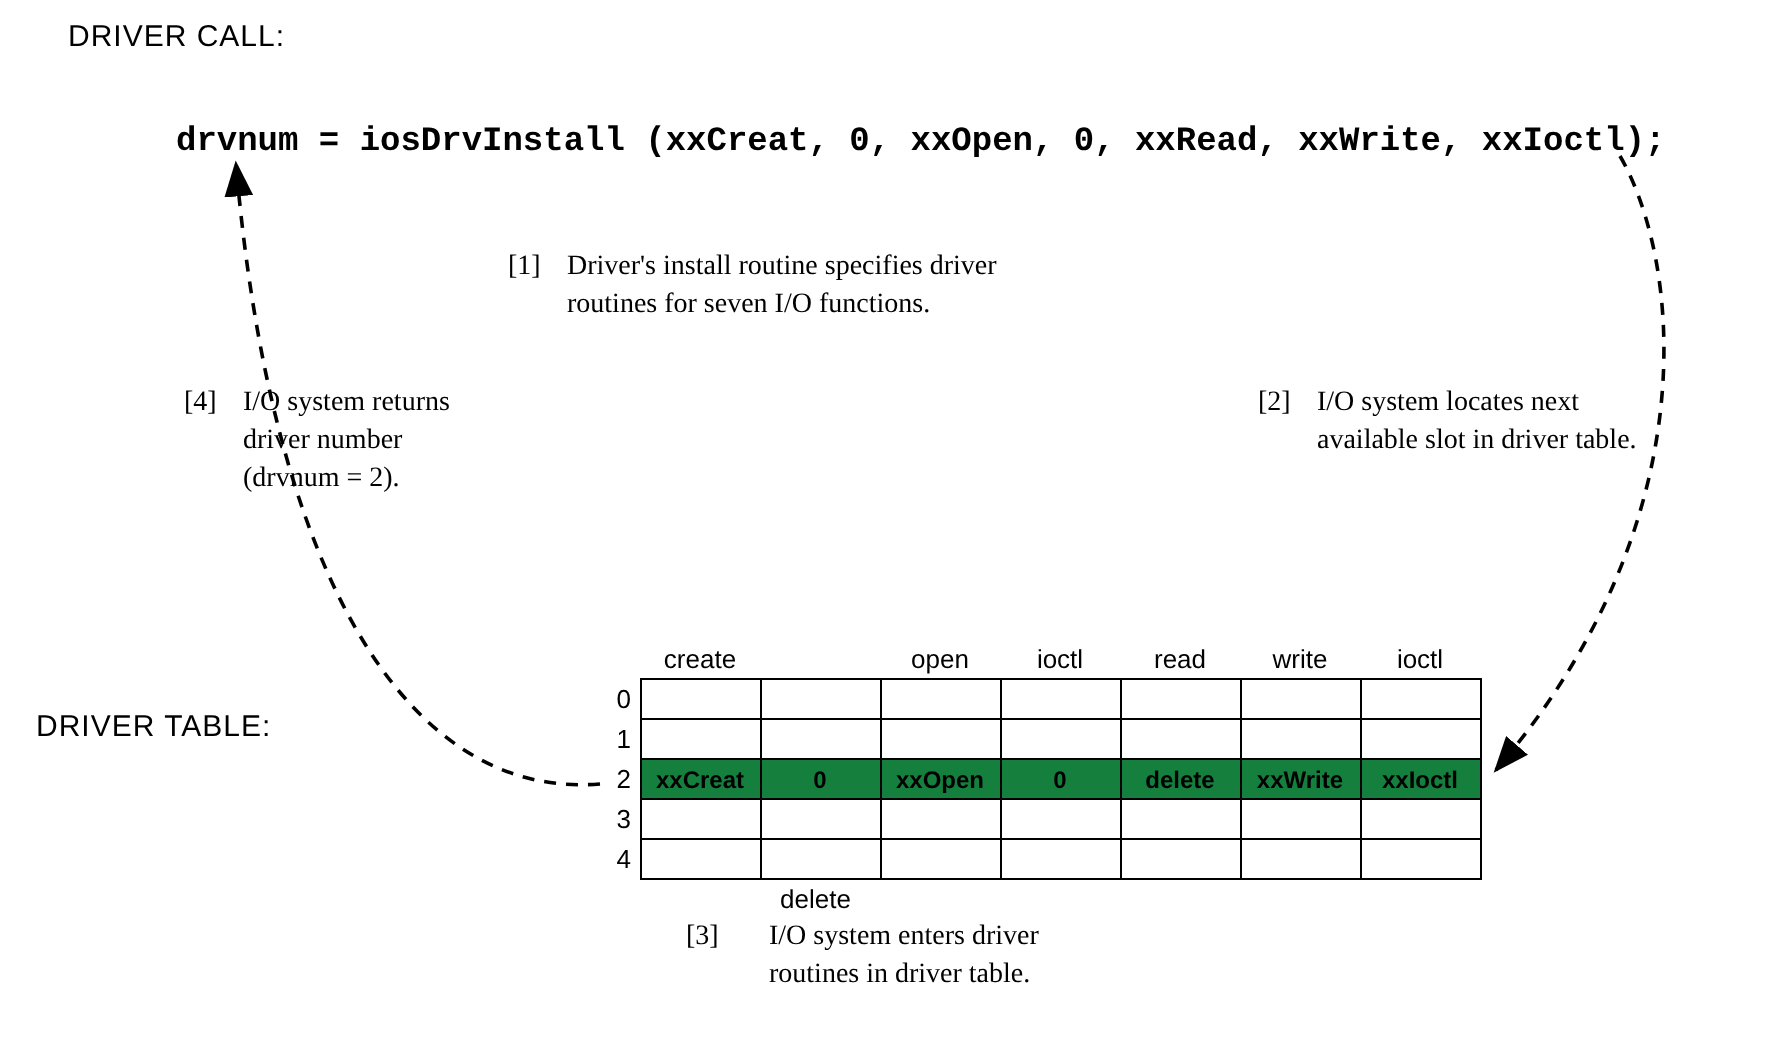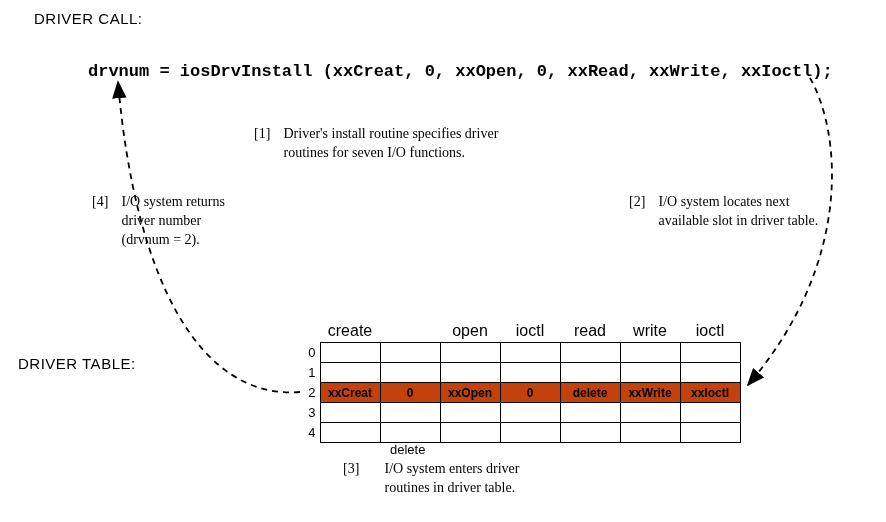--- a/index.html
+++ b/index.html
@@ -39,21 +39,21 @@
       position: absolute;
       left: 300px;
       top: 320px;
     }
     table.driver {
       border-collapse: collapse;
     }
     table.driver th {
       font-family: Helvetica, Arial, sans-serif;
       font-weight: normal;
-      font-size: 16px;
+      font-size: 13px;
       text-align: center;
       padding: 2px 4px;
       border: none;
     }
     table.driver td {
       border: 1px solid black;
       width: 60px;
       height: 20px;
       font-family: Helvetica, Arial, sans-serif;
       font-size: 12px;
@@ -64,21 +64,21 @@
     table.driver td.rowidx {
       border: none;
       width: 20px;
       font-family: Helvetica, Arial, sans-serif;
       font-weight: normal;
       font-size: 13px;
       text-align: right;
       padding-right: 4px;
     }
     table.driver tr.filled td:not(.rowidx) {
-      background: #c2410c;
+      background: #15803d;
     }
     .delete-label {
       position: absolute;
       font-family: Helvetica, Arial, sans-serif;
       font-size: 13px;
     }
     svg.arrows {
       position: absolute;
       left: 0; top: 0;
       width: 886px; height: 522px;

